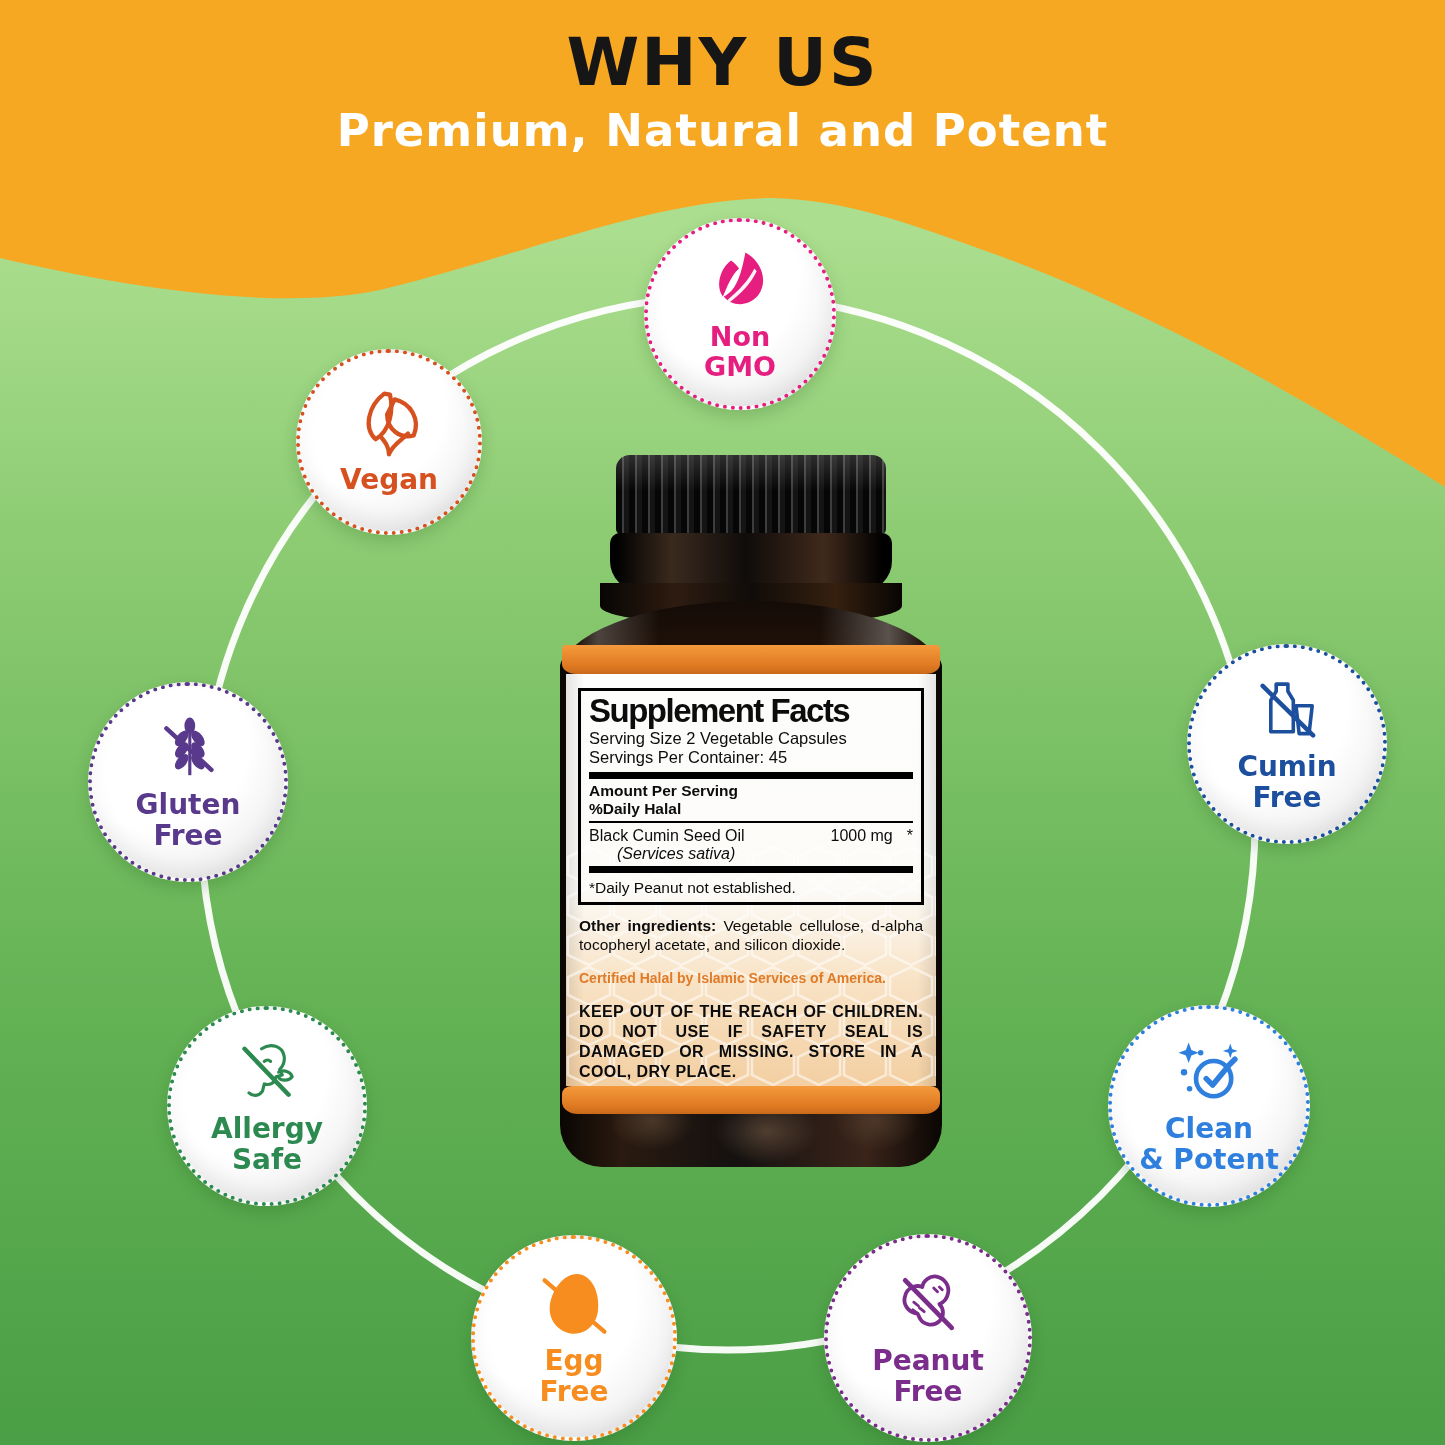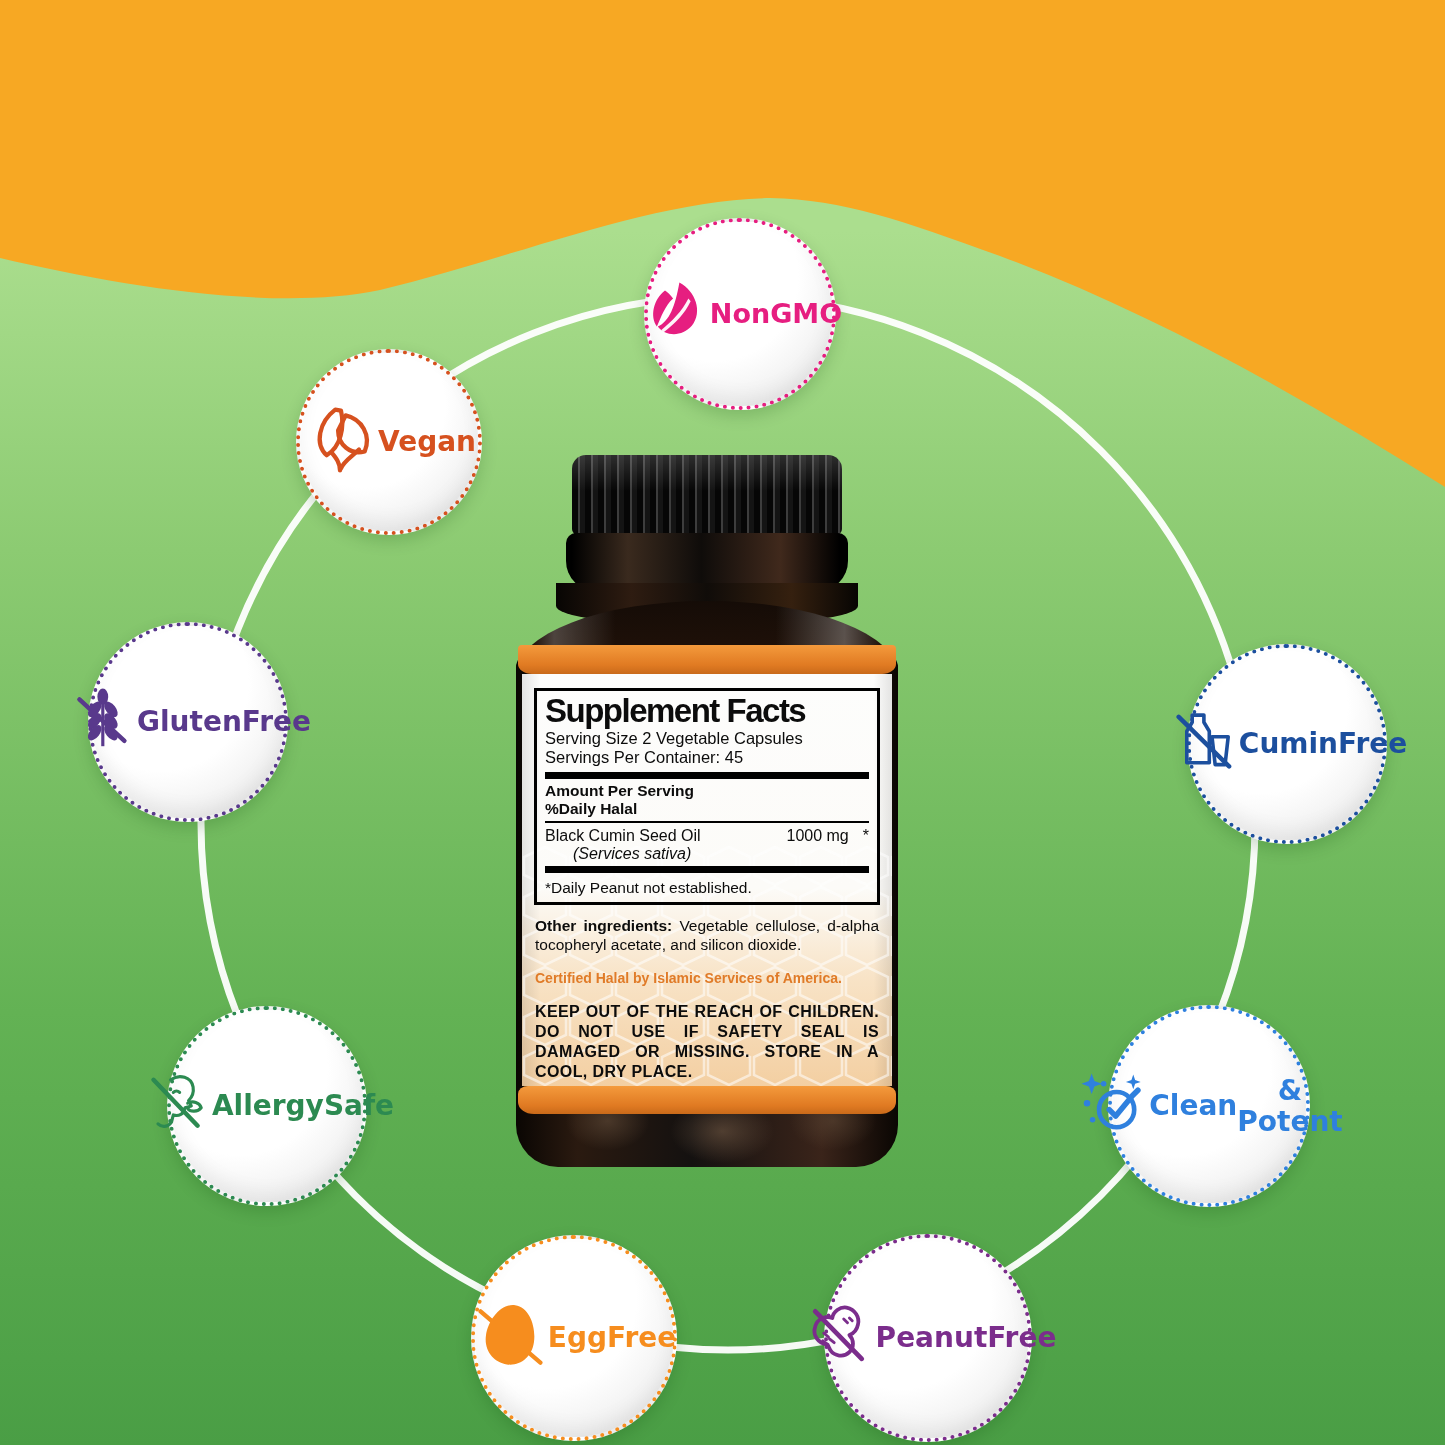--- a/index.html
+++ b/index.html
@@ -13,32 +13,32 @@
   .header{position:absolute;left:0;top:0;width:100%;text-align:center;z-index:3;}
   .title{margin-top:30px;font-size:66px;font-weight:bold;letter-spacing:2px;color:#161616;line-height:1.0;}
   .subtitle{margin-top:8px;font-size:45px;font-weight:bold;color:#ffffff;letter-spacing:1px;}
 
   
   .badge{
     position:absolute;z-index:4;border-radius:50%;
     border:4px dotted var(--bc,#999);
     background:radial-gradient(circle at 36% 30%, #ffffff 48%, #f2f2f2 72%, #e0e0e0 92%, #d6d6d6 100%);
     box-shadow:0 6px 16px rgba(0,60,0,.18), inset 0 -10px 18px rgba(0,0,0,.05);
-    display:flex;flex-direction:row;align-items:center;justify-content:center;
+    display:flex;flex-direction:column;align-items:center;justify-content:center;
     color:var(--bc,#999);text-align:center;
   }
   .b-icon{height:74px;display:flex;align-items:center;justify-content:center;margin-bottom:2px;}
   .b-icon svg{display:block;}
   .b-big{font-size:44px;font-weight:bold;line-height:1.0;letter-spacing:1px;}
   .b-line{font-size:28px;font-weight:bold;line-height:1.12;}
   .badge-nongmo .b-line{font-size:27px;}
   .badge-keto .b-line{font-size:27px;}
 
   
-  .bottle{position:absolute;left:516px;top:455px;width:382px;height:868px;z-index:4;}
+  .bottle{position:absolute;left:560px;top:455px;width:382px;height:868px;z-index:4;}
   .cap-ribbed{
     position:absolute;left:56px;top:0;width:270px;height:80px;border-radius:14px 14px 6px 6px;
     background:
       linear-gradient(180deg,rgba(255,255,255,.16),rgba(255,255,255,0) 45%),
       repeating-linear-gradient(90deg,#060606 0 6px,#3d3d3d 6px 8px,#141414 8px 13px);
   }
   .cap-skirt{
     position:absolute;left:50px;top:78px;width:282px;height:58px;border-radius:10px 10px 30px 30px;
     background:linear-gradient(90deg,#000 2%,#3a2a1e 22%,#0f0c0a 48%,#40291c 76%,#000 97%);
   }
@@ -93,20 +93,24 @@
 <div class="canvas">
 
   <svg class="wave-svg" width="1445" height="520" viewBox="0 0 1445 520" aria-hidden="true">
     <path d="M0,0 H1445 V487 C1300,395 1150,312 1000,256 C900,220 845,200 770,198 C650,200 520,256 380,290 C275,312 120,286 0,258 Z" fill="#f7a823"></path>
   </svg>
 
   <svg class="ring-svg" width="1445" height="1445" viewBox="0 0 1445 1445" aria-hidden="true">
     <circle cx="728" cy="823" r="527" fill="none" stroke="#ffffff" stroke-width="7" opacity="0.95"></circle>
   </svg>
 
+  <div class="header">
+    <div class="title">WHY US</div>
+    <div class="subtitle">Premium, Natural and Potent</div>
+  </div>
 
   <div class="badge badge-nongmo" style="left: 644px; top: 218px; width: 184px; height: 184px; --bc: #e61e80;">
     <div class="b-icon">
       <svg width="72" height="72" viewBox="0 0 80 80">
         <path fill="currentColor" d="M46 6 C64 16 72 38 60 54 C49 67 30 66 22 55 C35 49 41 33 46 6 Z"></path>
         <path fill="currentColor" d="M30 15 C17 25 13 44 21 55 C26 44 30 32 39 24 C36 20 33 17 30 15 Z"></path>
         <path fill="#ffffff" opacity=".95" d="M26 59 C38 49 49 38 56 24 L58.5 27 C52 41 41 52 28.5 61.5 Z"></path>
       </svg>
     </div>
     <div class="b-line">Non</div>
@@ -119,21 +123,21 @@
         <path d="M35 7 C18 20 13 43 26 55 C41 46 45 25 41 8 Z"></path>
         <path d="M46 13 C63 17 73 34 66 51 C51 55 38 44 38 29 Z"></path>
         <path d="M31 52 C36 58 40 63 40 71"></path>
         <path d="M60 49 C52 57 44 61 41 69"></path>
       </svg>
     </div>
     <div class="b-line">Vegan</div>
   </div>
 
 
-  <div class="badge" style="left: 88px; top: 622px; width: 192px; height: 192px; --bc: #59398c;">
+  <div class="badge" style="left: 88px; top: 682px; width: 192px; height: 192px; --bc: #59398c;">
     <div class="b-icon">
       <svg width="72" height="72" viewBox="0 0 80 80">
         <g fill="currentColor">
           <ellipse cx="42" cy="13" rx="6" ry="9"></ellipse>
           <ellipse cx="33" cy="27" rx="5.5" ry="10" transform="rotate(38 33 27)"></ellipse>
           <ellipse cx="51" cy="27" rx="5.5" ry="10" transform="rotate(-38 51 27)"></ellipse>
           <ellipse cx="33" cy="40" rx="5.5" ry="10" transform="rotate(38 33 40)"></ellipse>
           <ellipse cx="51" cy="40" rx="5.5" ry="10" transform="rotate(-38 51 40)"></ellipse>
           <ellipse cx="33" cy="53" rx="5.5" ry="10" transform="rotate(38 33 53)"></ellipse>
           <ellipse cx="51" cy="53" rx="5.5" ry="10" transform="rotate(-38 51 53)"></ellipse>

